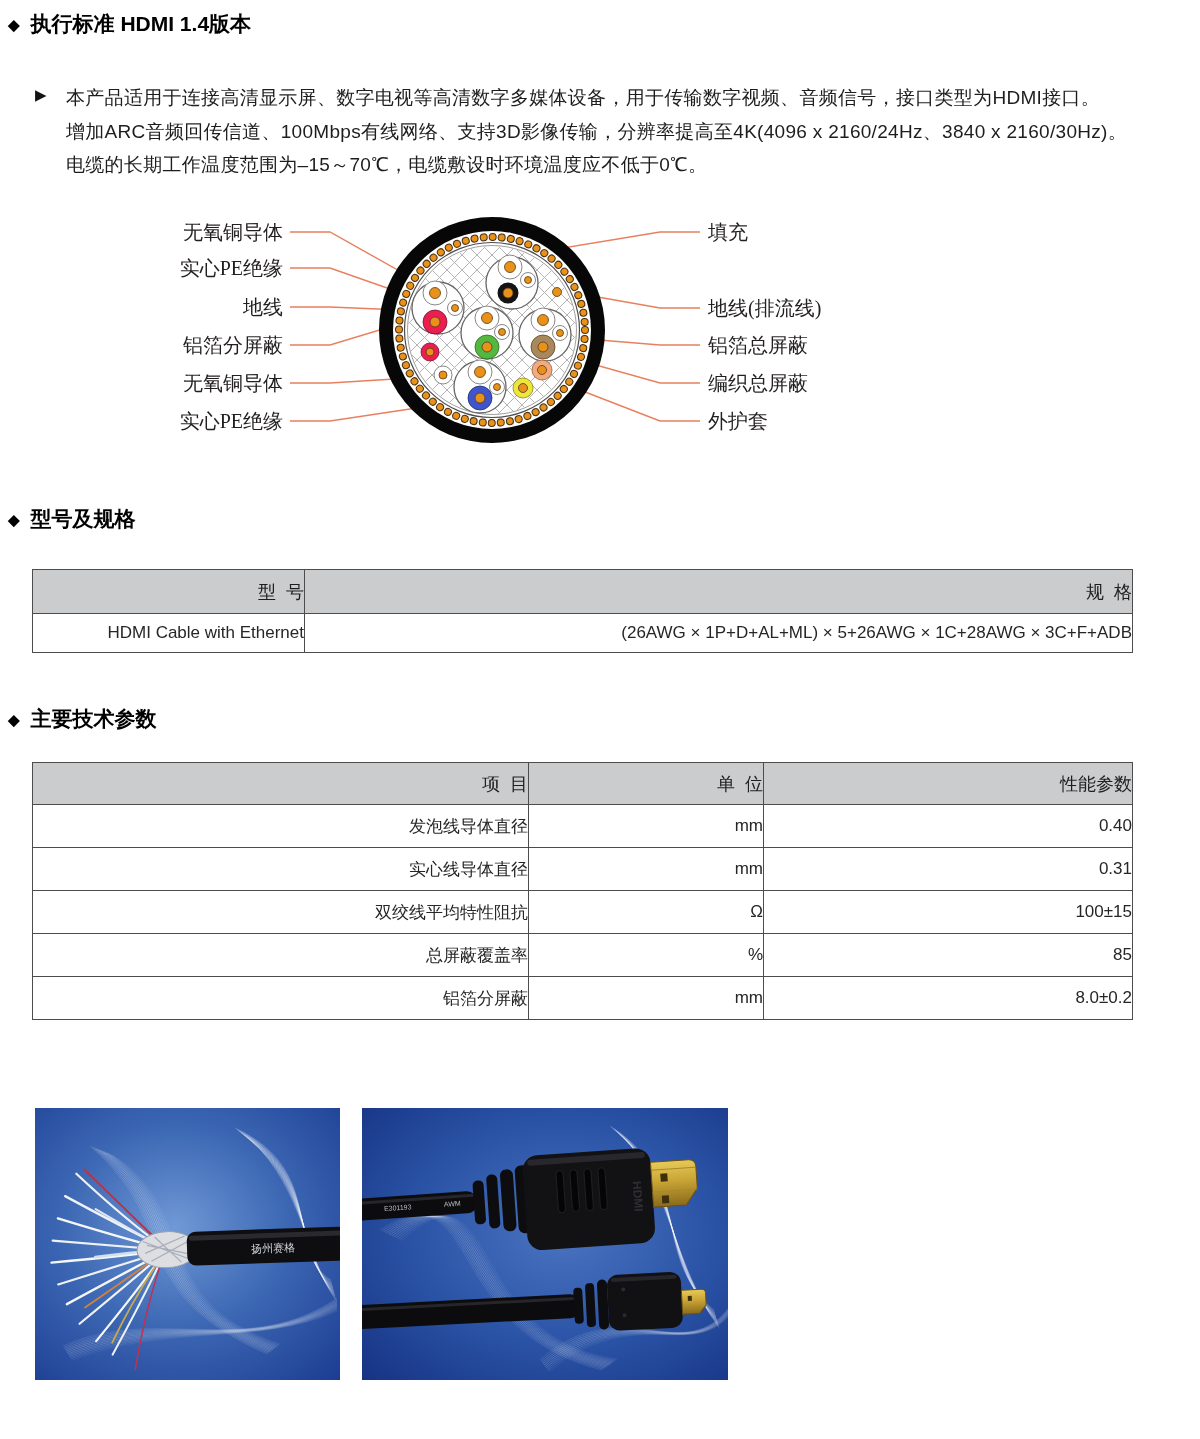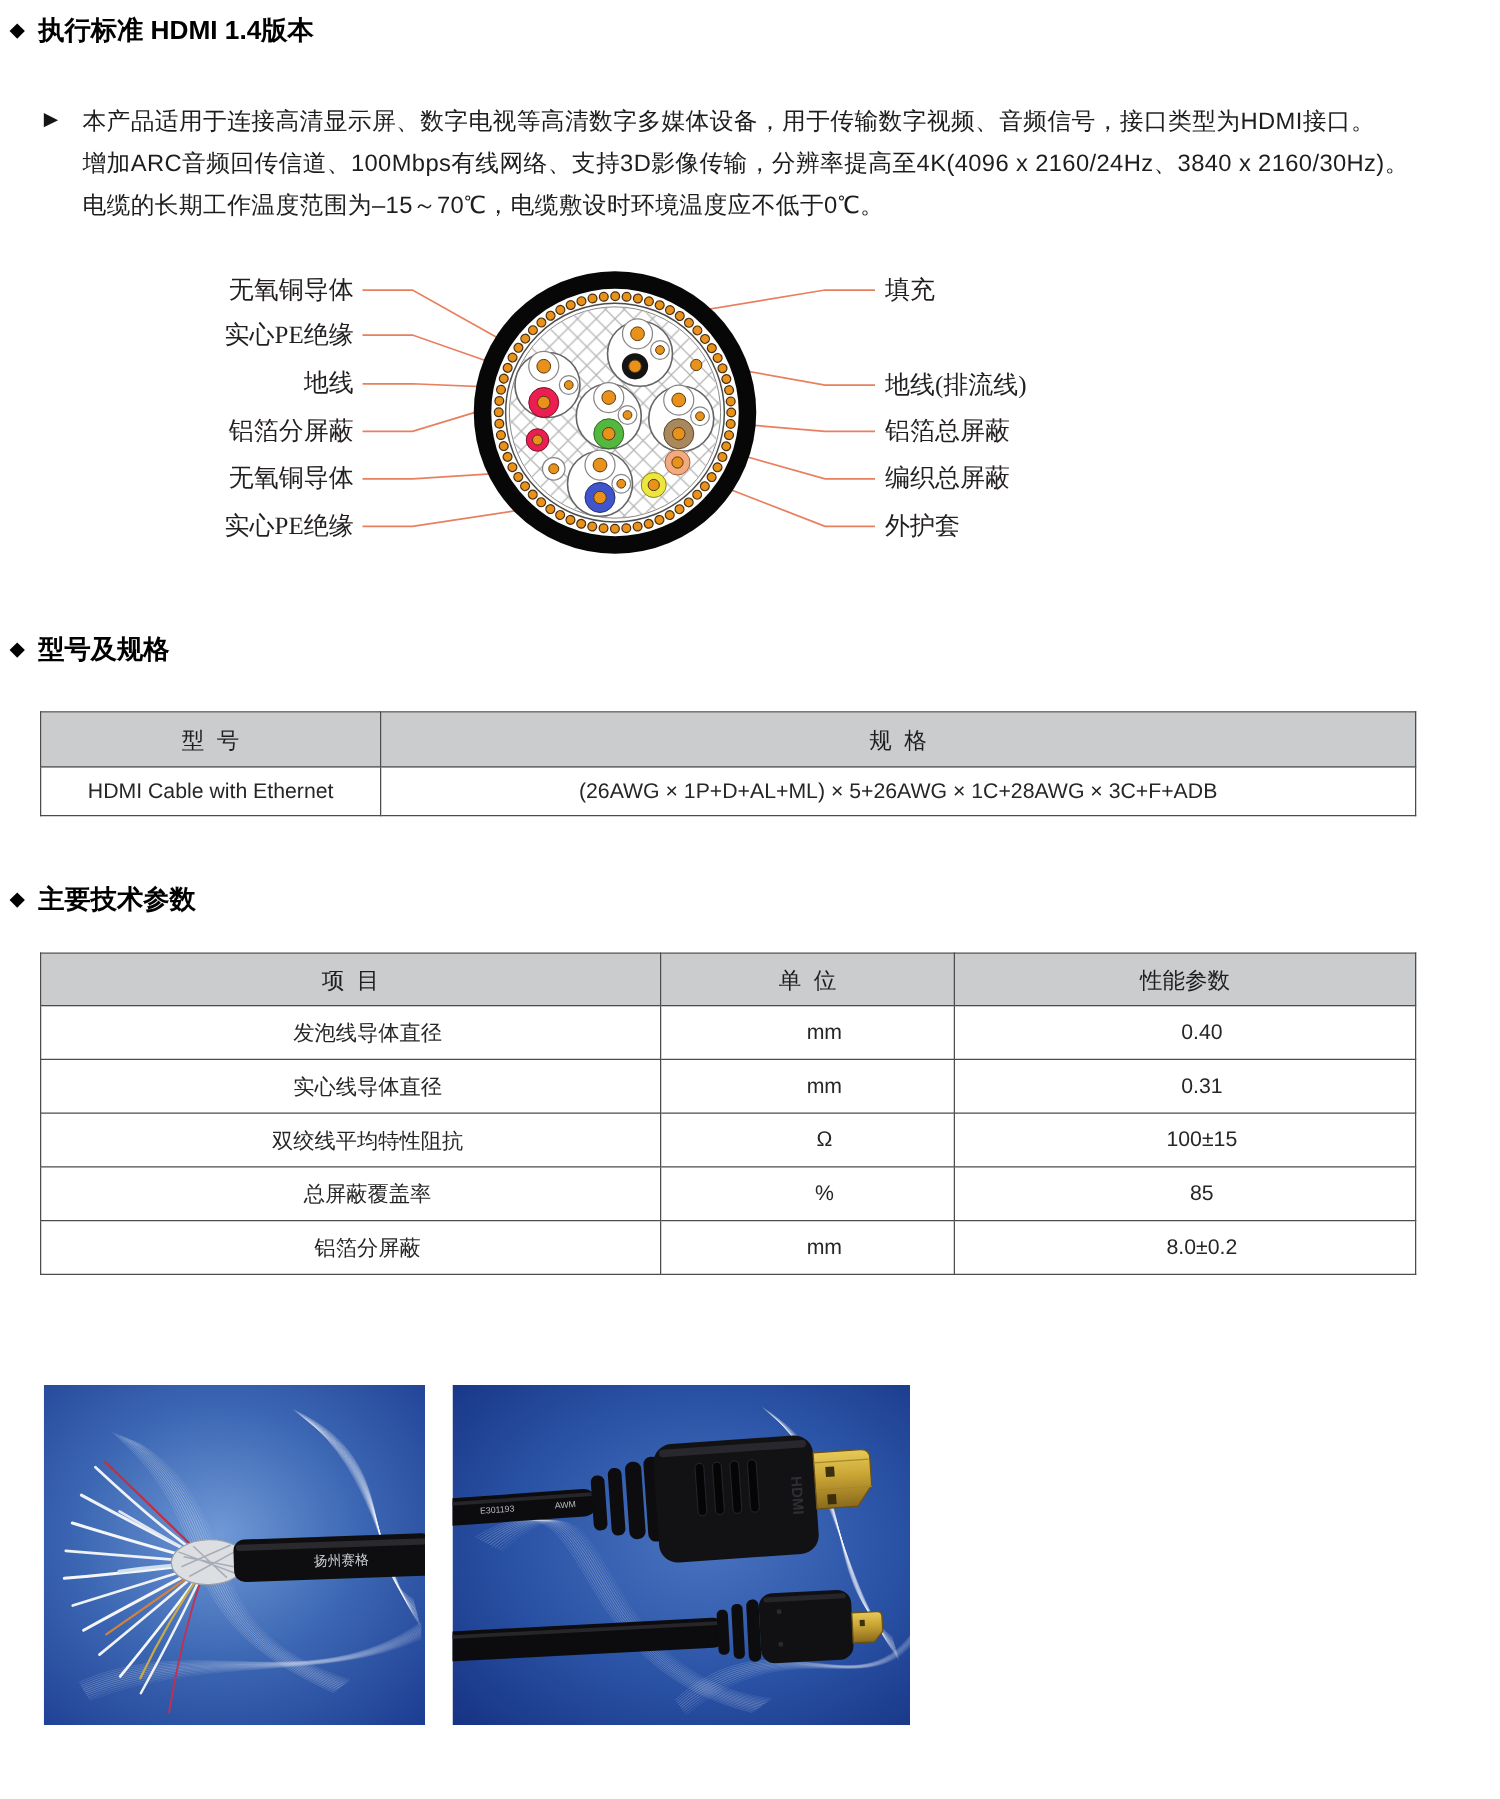--- a/index.html
+++ b/index.html
@@ -10,21 +10,21 @@
   .h1 .bullet{font-size:15px;line-height:1;}
   .arrow{position:absolute;left:35px;top:86px;font-size:15px;color:#141414;}
   .para{position:absolute;left:66px;top:81px;font-size:19px;line-height:33.5px;
         white-space:nowrap;letter-spacing:0.3px;color:#1d1d1d;}
   .dlabel{position:absolute;font-family:"Liberation Serif",serif;font-size:20px;
           color:#231f20;white-space:nowrap;line-height:28px;}
   .dl{right:917px;text-align:right;}
   .dr{left:708px;}
   .diagram{position:absolute;left:0;top:215px;}
   table{position:absolute;left:32px;width:1101px;border-collapse:collapse;table-layout:fixed;}
-  td{border:1.5px solid #4c4c4c;text-align:center;vertical-align:middle;
+  td{border:1.5px solid #4c4c4c;text-align:right;vertical-align:middle;
      font-size:17px;color:#262626;padding:0;white-space:pre;}
   tr.th td{background:#cbcccd;font-size:18px;color:#1e1e1e;}
   .t1{top:569px;} .t1 tr.th td{height:43px;} .t1 tr.tr td{height:38px;}
   .t2{top:762px;} .t2 tr.th td{height:41px;margin-left:24px;} .t2 tr.tr td{height:42px;padding-left:27px;}
   .photo{position:absolute;}
 </style>
 </head>
 <body>
 
 <div class="page">

